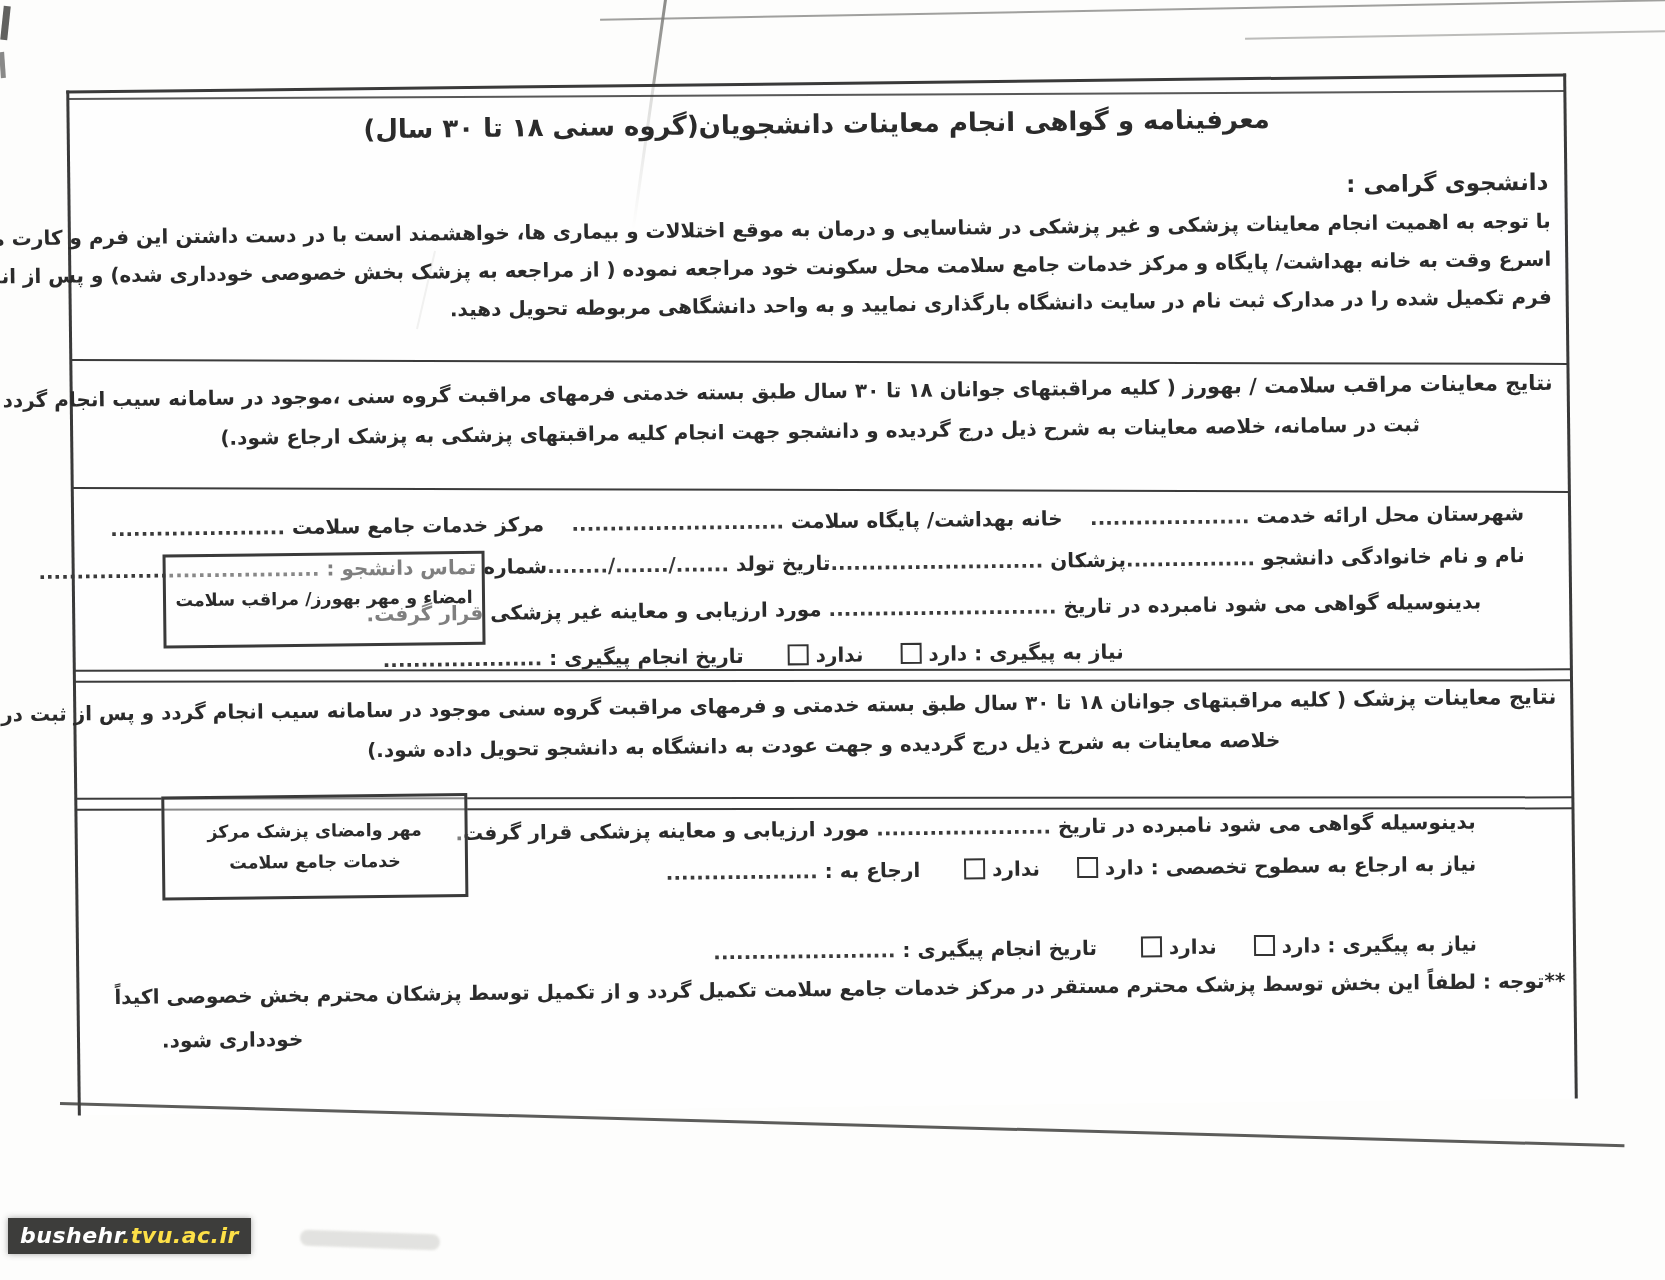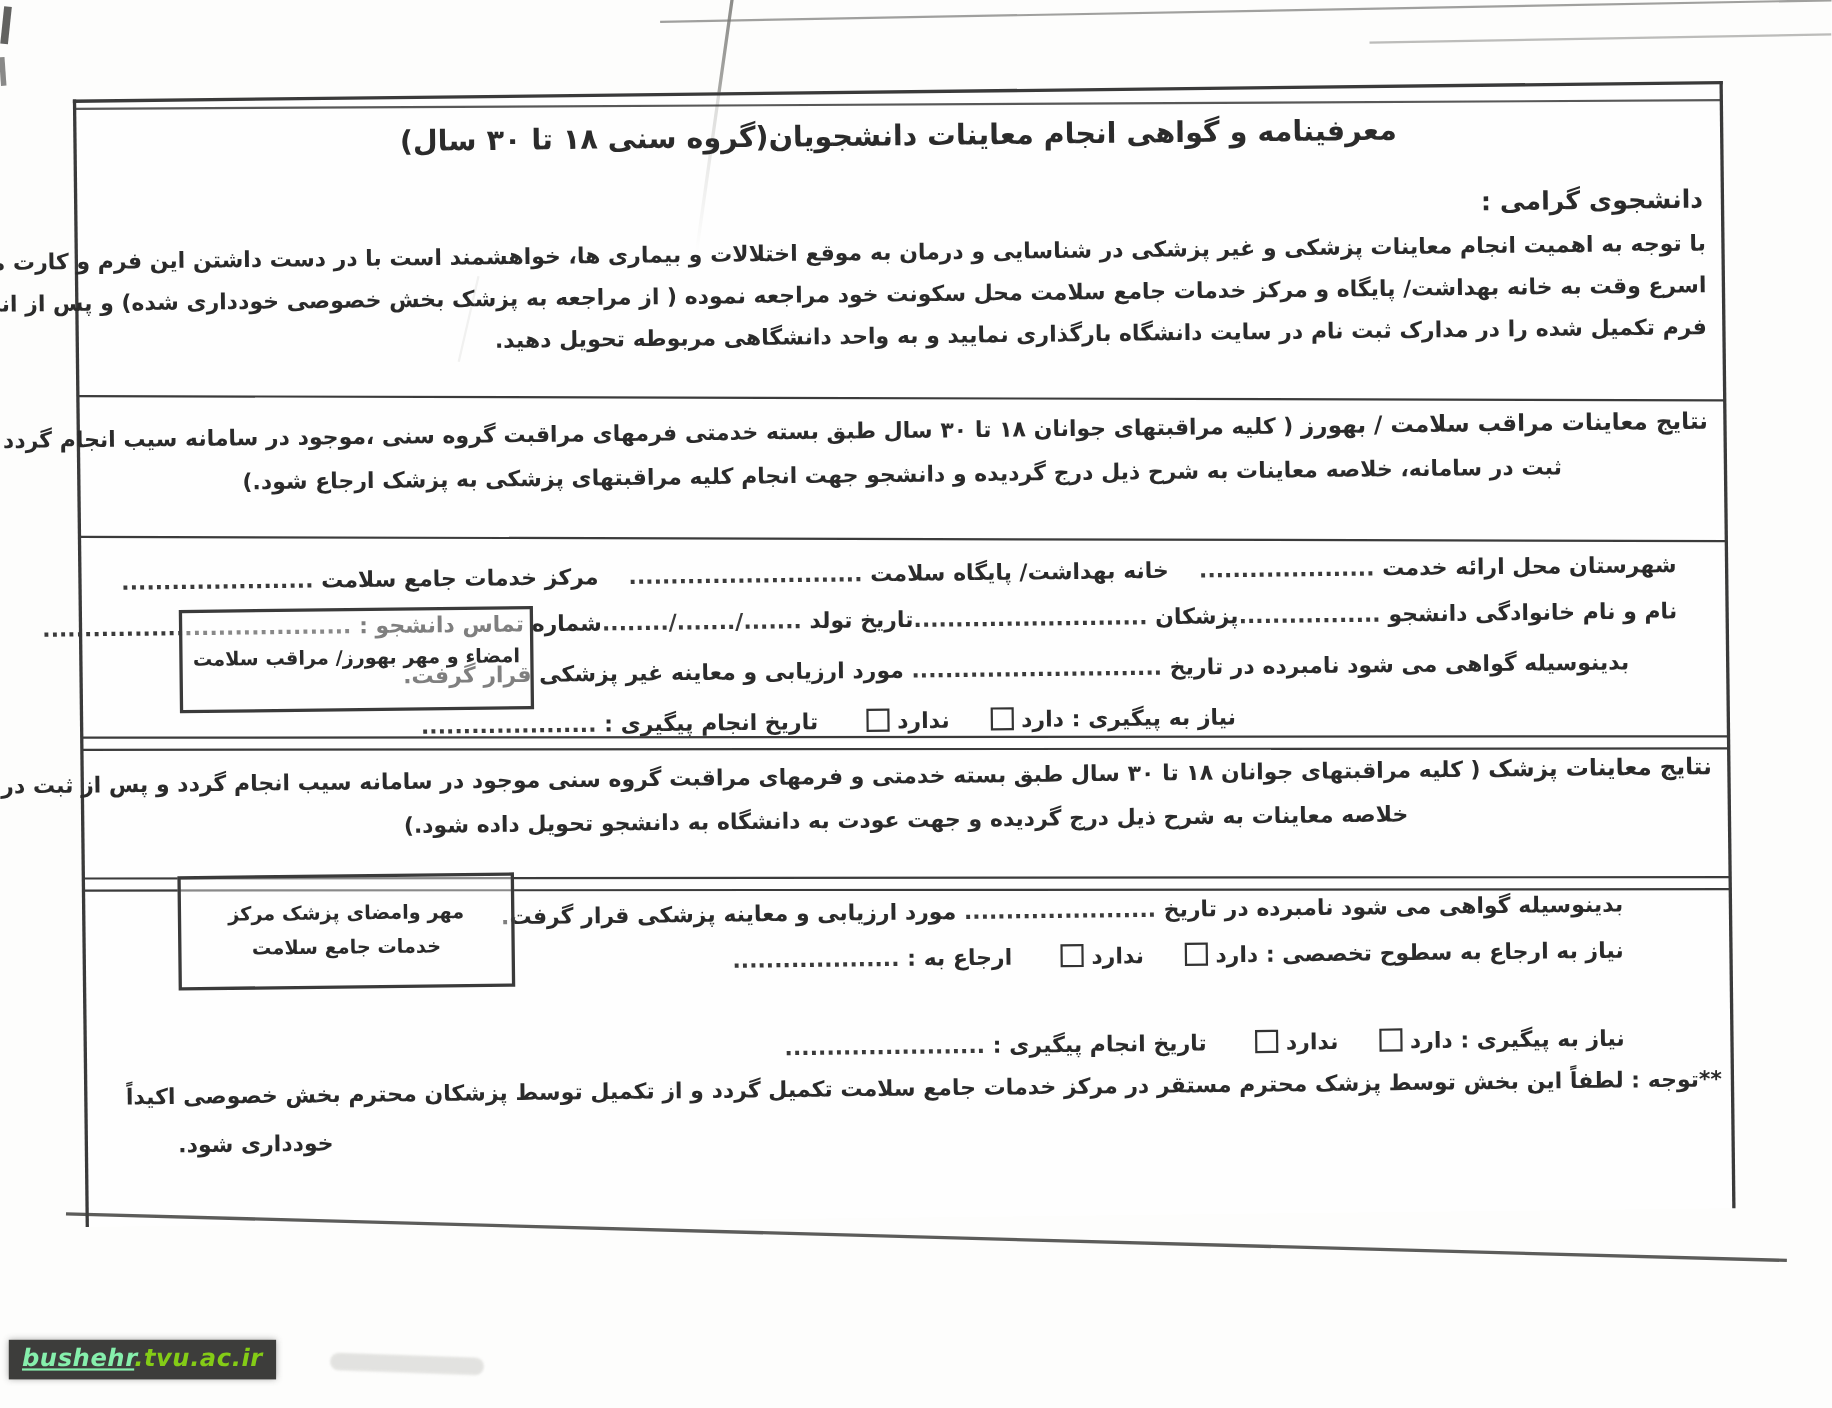--- a/index.html
+++ b/index.html
@@ -55,22 +55,22 @@
   .fold-faint{position:absolute;left:425px;top:250px;width:2px;height:80px;
     background:#9b9b97;transform:rotate(13deg);opacity:.35;}
   .bottom-border{position:absolute;left:60px;top:1102px;width:1565px;height:3px;
     background:#3f3f3d;transform:rotate(1.55deg);transform-origin:left center;opacity:.85;}
   .smudge{position:absolute;left:300px;top:1232px;width:140px;height:16px;
     background:#c9c9c5;transform:rotate(2deg);opacity:.5;border-radius:8px;filter:blur(1px);}
   
   .badge{position:absolute;left:8px;top:1218px;background:#3d3d3b;
     padding:5px 12px 6px 12px;font-size:22px;font-weight:bold;font-style:italic;
     direction:ltr;letter-spacing:.5px;box-shadow:0 0 6px rgba(60,60,60,.45);}
-  .badge .site{color:#86efac;text-decoration:underline;}
-  .badge .dom{color:#84cc16;}
+  .badge .site{color:#ffffff;}
+  .badge .dom{color:#fde047;}
 </style>
 </head>
 <body>
 
 <div class="edge-line-1"></div>
 <div class="edge-line-2"></div>
 <div class="crease-main"></div>
 <div class="corner-mark-1"></div>
 <div class="corner-mark-2"></div>
 <div class="fold-faint"></div>

